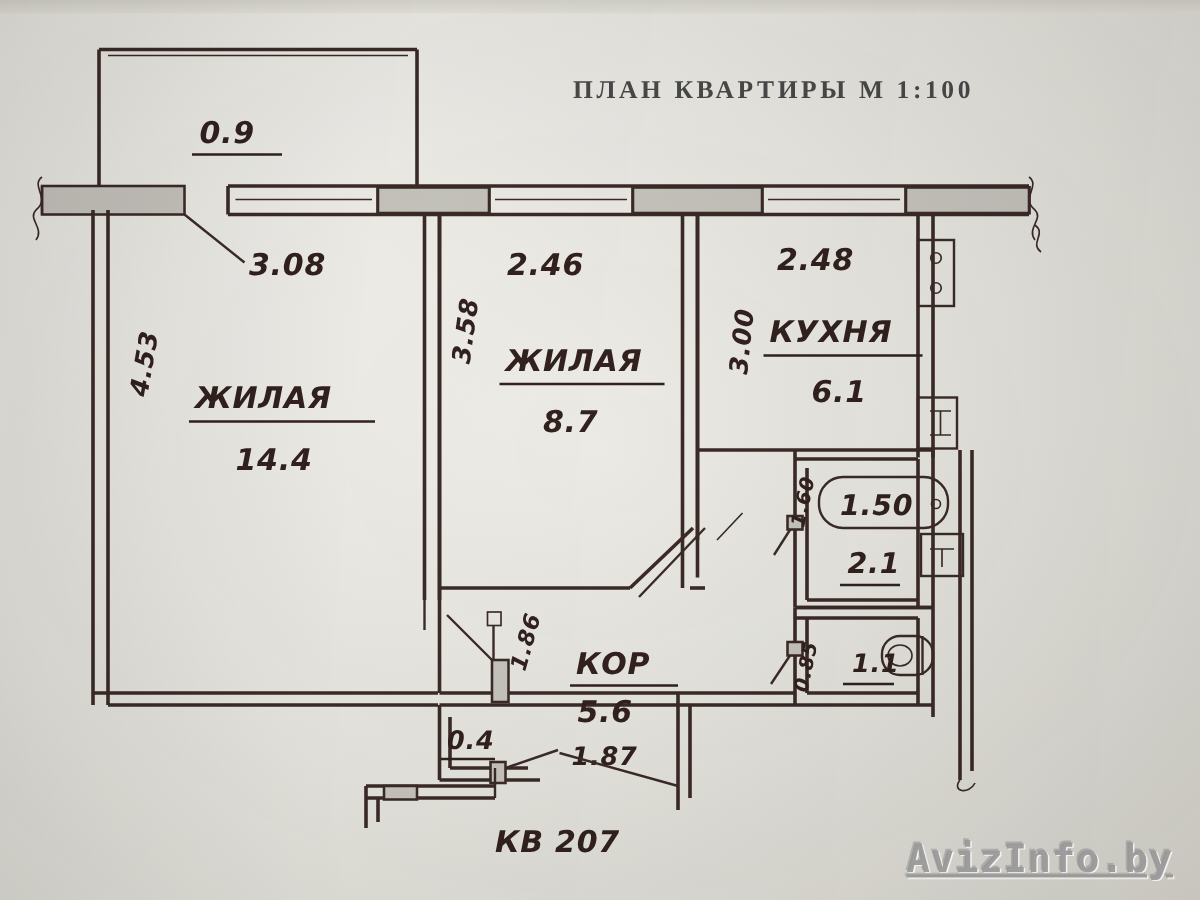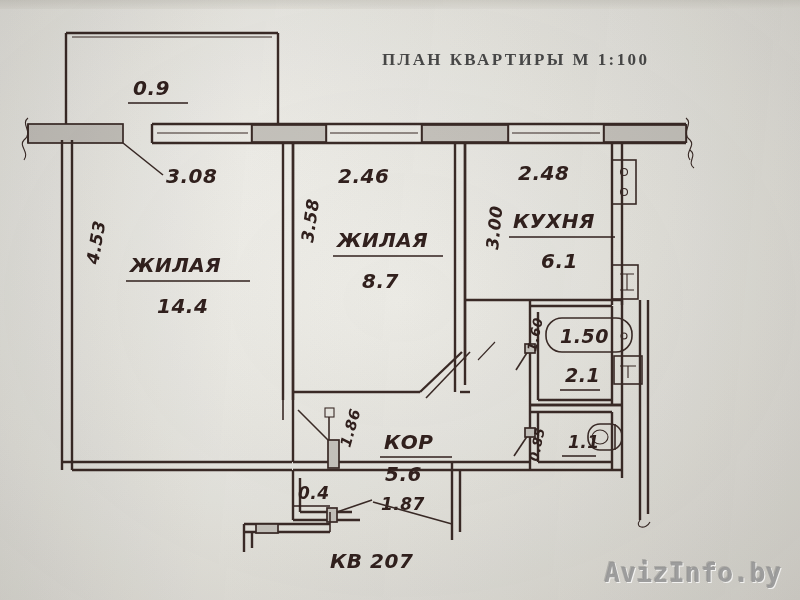--- a/index.html
+++ b/index.html
@@ -54,20 +54,21 @@
   .uline{stroke:#32211e;stroke-width:1.7;}
 
   #watermark{
     position:absolute;right:18px;bottom:12px;
     font-family:"DejaVu Sans Mono",monospace;
     font-size:26px;font-weight:700;
     color:rgba(150,150,150,0.92);
     text-shadow:1px 1px 0 rgba(255,255,255,0.75), -1px -1px 0 rgba(110,110,110,0.35);
     letter-spacing:.5px;
     user-select:none;
+    text-decoration:underline;
   }
 </style>
 </head>
 <body>
 
 <div id="page">
   <div id="topedge"></div>
 
   <svg id="plan" viewBox="0 0 800 600">
 

